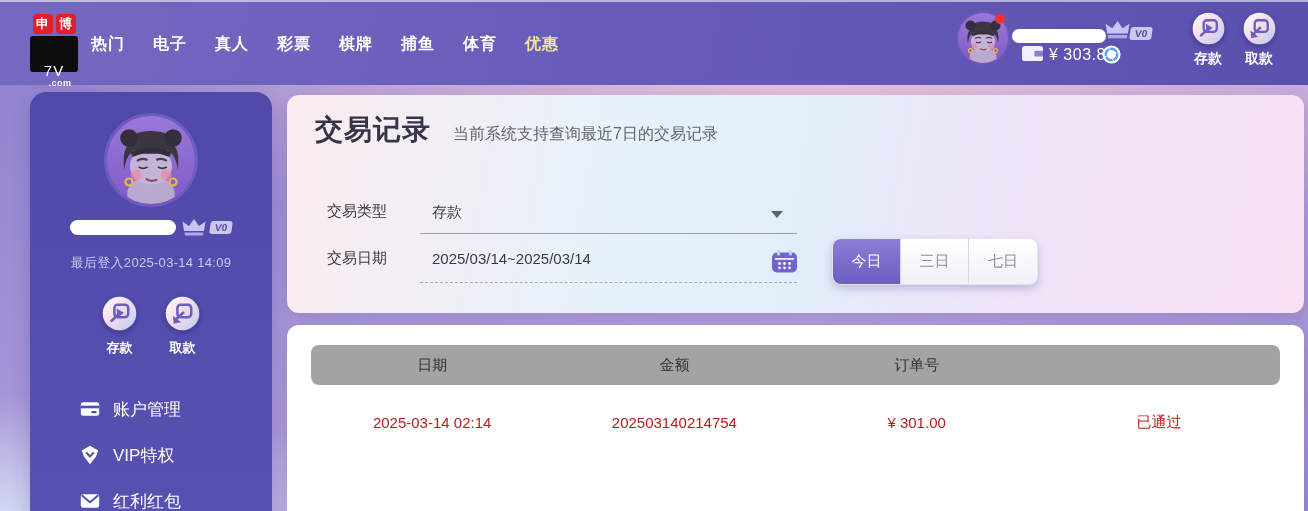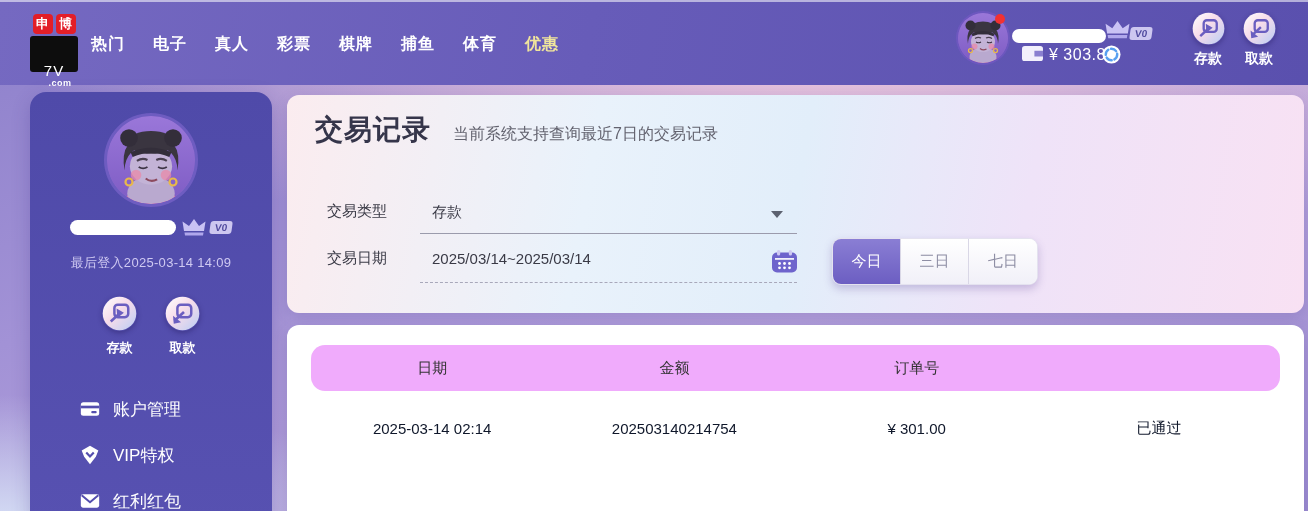--- a/index.html
+++ b/index.html
@@ -79,24 +79,24 @@
   .range-group { position:absolute; left:545px; top:143px; display:flex; border-radius:9px; overflow:hidden;
     border:1px solid #e4e2ef; background:#fff; box-shadow:0 4px 9px rgba(90,70,150,.28); }
   .range-btn { width:68px; height:45px; display:flex; align-items:center; justify-content:center; font-size:15px;
     color:#8e8ea4; background:linear-gradient(180deg,#ffffff,#f1f0f8); border-right:1px solid #d9d7e6; cursor:pointer; }
   .range-btn:last-child { border-right:none; }
   .range-btn.active { background:linear-gradient(180deg,#8a7ed4,#6c5ec2); color:#fff; font-weight:400; }
   
   .table-card { position:absolute; left:287px; top:325px; width:1017px; height:200px; background:#fff;
     border-radius:12px 12px 0 0; box-shadow:0 4px 14px rgba(80,60,140,.18); }
   .table { position:absolute; left:24px; right:24px; top:20px; }
-  .thead { display:grid; grid-template-columns:repeat(4,1fr); background:#f0abfc; height:46px; border-radius:14px; }
+  .thead { display:grid; grid-template-columns:repeat(4,1fr); background:#a3a3a3; height:40px; border-radius:8px; }
   .th { display:flex; align-items:center; justify-content:center; font-size:15px; color:#333; }
   .trow { display:grid; grid-template-columns:repeat(4,1fr); height:74px; }
-  .td { display:flex; align-items:center; justify-content:center; font-size:15px; color:#0f172a; }
+  .td { display:flex; align-items:center; justify-content:center; font-size:15px; color:#b91c1c; }
 </style>
 </head>
 <body>
 
 <svg width="0" height="0" style="position:absolute" aria-hidden="true">
   <defs>
     <linearGradient id="circGrad" x1="0" y1="0" x2="1" y2="1">
       <stop offset="0" stop-color="#ffffff"></stop>
         <stop offset=".45" stop-color="#f6dcea"></stop>
         <stop offset="1" stop-color="#b9cdf4"></stop>

